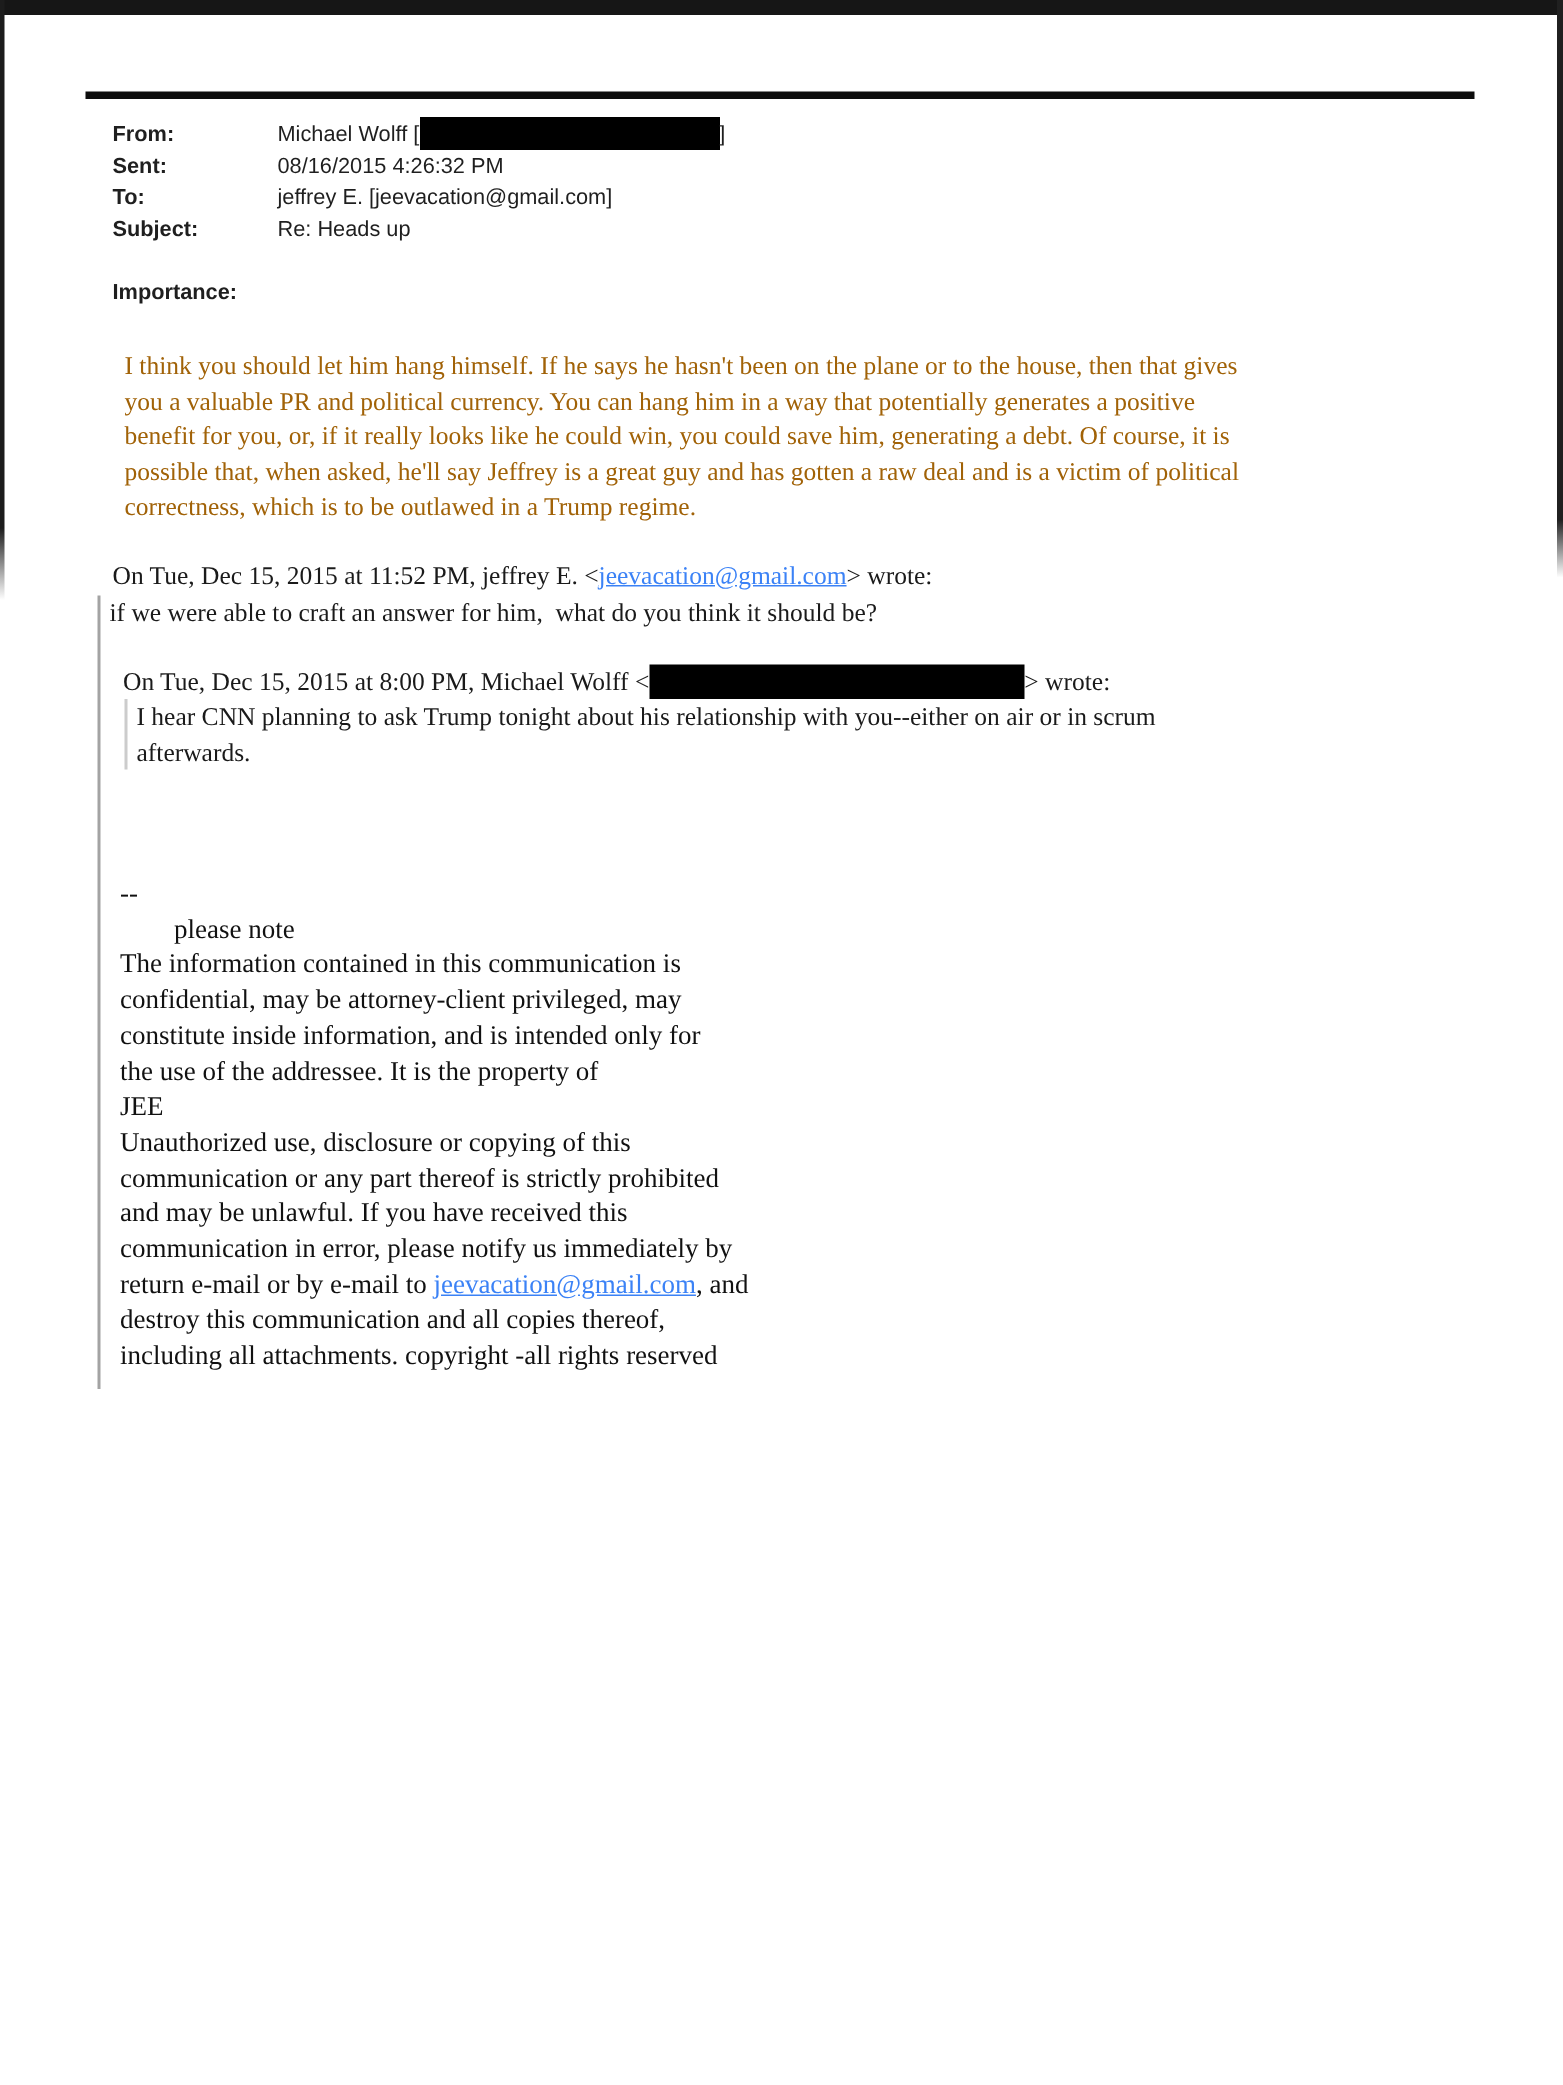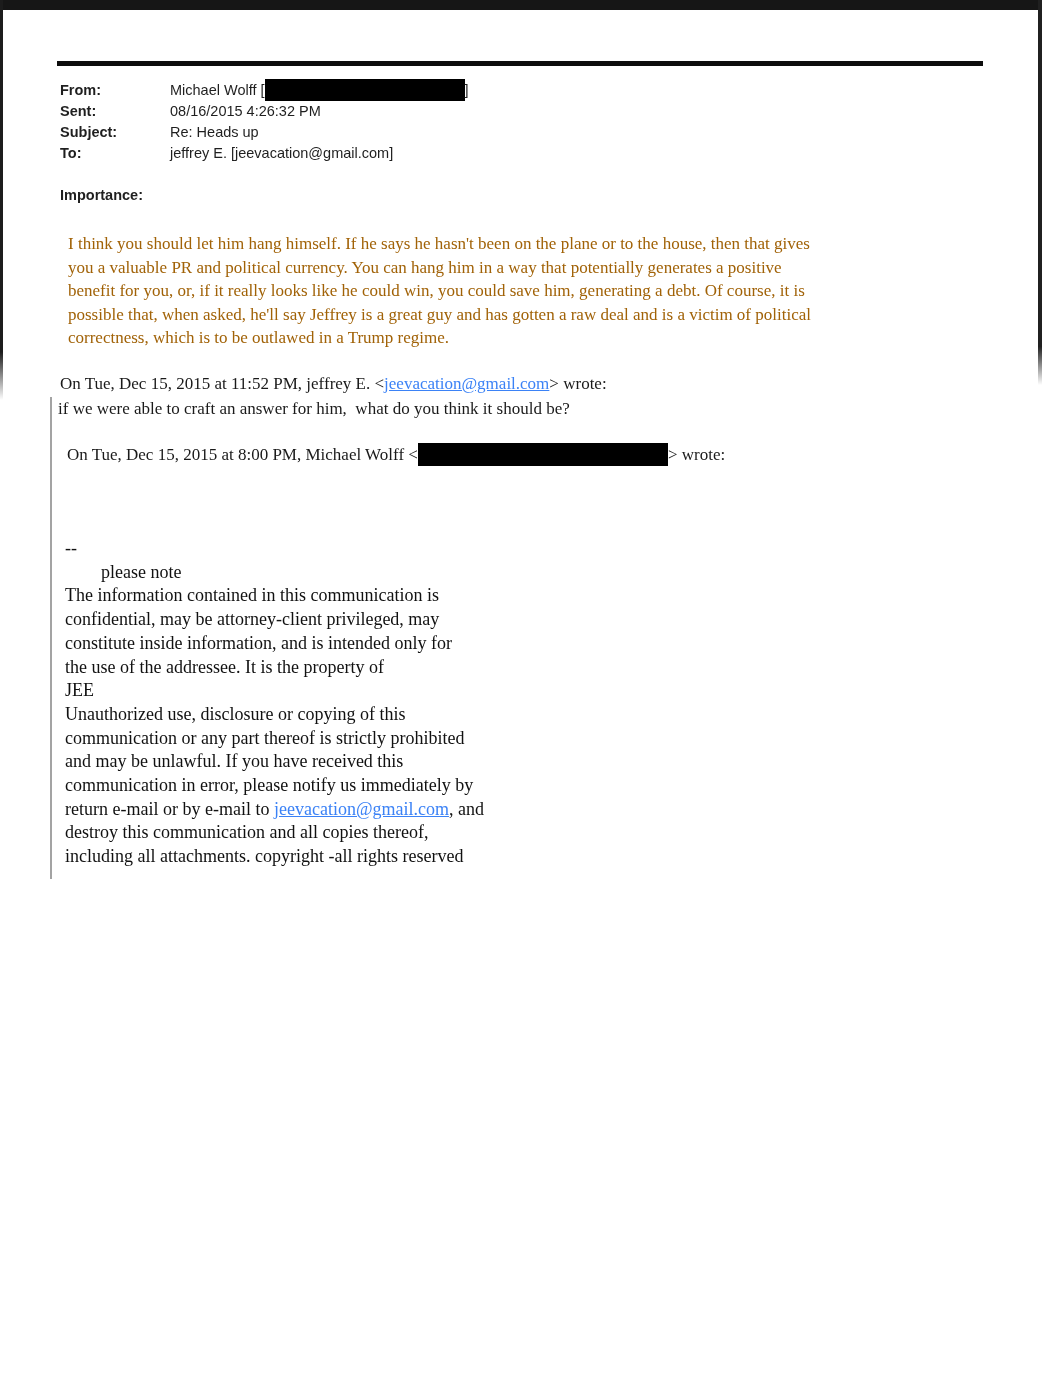--- a/index.html
+++ b/index.html
@@ -24,21 +24,21 @@
   }
   .edge-right {
     position: absolute; top: 0; right: 0; width: 4px; height: 385px;
     background: linear-gradient(#202020 90%, rgba(32,32,32,0));
   }
   .rule {
     position: absolute; top: 61px; left: 57px; width: 926px; height: 5px;
     background: #0d0d0d;
   }
   .content {
-    position: absolute; top: 80px; left: 50px; width: 940px;
+    position: absolute; top: 80px; left: 65px; width: 940px;
   }
   
   .email-header {
     margin-left: 10px;
     font-family: "Liberation Sans", "DejaVu Sans", sans-serif;
     font-size: 14.5px;
     line-height: 21px;
     color: #1f1f1f;
   }
   .hrow { display: flex; }
@@ -119,45 +119,49 @@
     <div class="email-header">
       <div class="hrow">
         <span class="hlabel">From:</span>
         <span class="hvalue"><span>Michael Wolff [</span><span class="redaction r-from"></span><span>]</span></span>
       </div>
       <div class="hrow">
         <span class="hlabel">Sent:</span>
         <span class="hvalue">08/16/2015 4:26:32 PM</span>
       </div>
       <div class="hrow">
+        <span class="hlabel">To:</span>
+        <span class="hvalue">jeffrey E. [jeevacation@gmail.com]</span>
+      </div>
+      <div class="hrow">
         <span class="hlabel">Subject:</span>
         <span class="hvalue">Re: Heads up</span>
-      </div>
-      <div class="hrow">
-        <span class="hlabel">To:</span>
-        <span class="hvalue">jeffrey E. [jeevacation@gmail.com]</span>
       </div>
       <div class="hrow importance-row">
         <span class="hlabel">Importance:</span>
       </div>
     </div>
 
     <div class="email-body">I think you should let him hang himself. If he says he hasn't been on the plane or to the house, then that gives
 you a valuable PR and political currency. You can hang him in a way that potentially generates a positive
 benefit for you, or, if it really looks like he could win, you could save him, generating a debt. Of course, it is
 possible that, when asked, he'll say Jeffrey is a great guy and has gotten a raw deal and is a victim of political
 correctness, which is to be outlawed in a Trump regime.</div>
 
     <div class="attr1"><span>On Tue, Dec 15, 2015 at 11:52 PM, jeffrey E. &lt;</span><a class="maillink">jeevacation@gmail.com</a><span>&gt; wrote:</span></div>
 
     <div class="bq1">
       <div class="q1-text">if we were able to craft an answer for him,  what do you think it should be?</div>
 
       <div class="attr2"><span>On Tue, Dec 15, 2015 at 8:00 PM, Michael Wolff &lt;</span><span class="redaction r-attr2"></span><span>&gt; wrote:</span></div>
 
+      <div class="bq2">
+        <div class="q2-text">I hear CNN planning to ask Trump tonight about his relationship with you--either on air or in scrum
+afterwards.</div>
+      </div>
 
       <div class="sig-block"><span>--
         please note
 The information contained in this communication is
 confidential, may be attorney-client privileged, may
 constitute inside information, and is intended only for
 the use of the addressee. It is the property of
 JEE
 Unauthorized use, disclosure or copying of this
 communication or any part thereof is strictly prohibited

